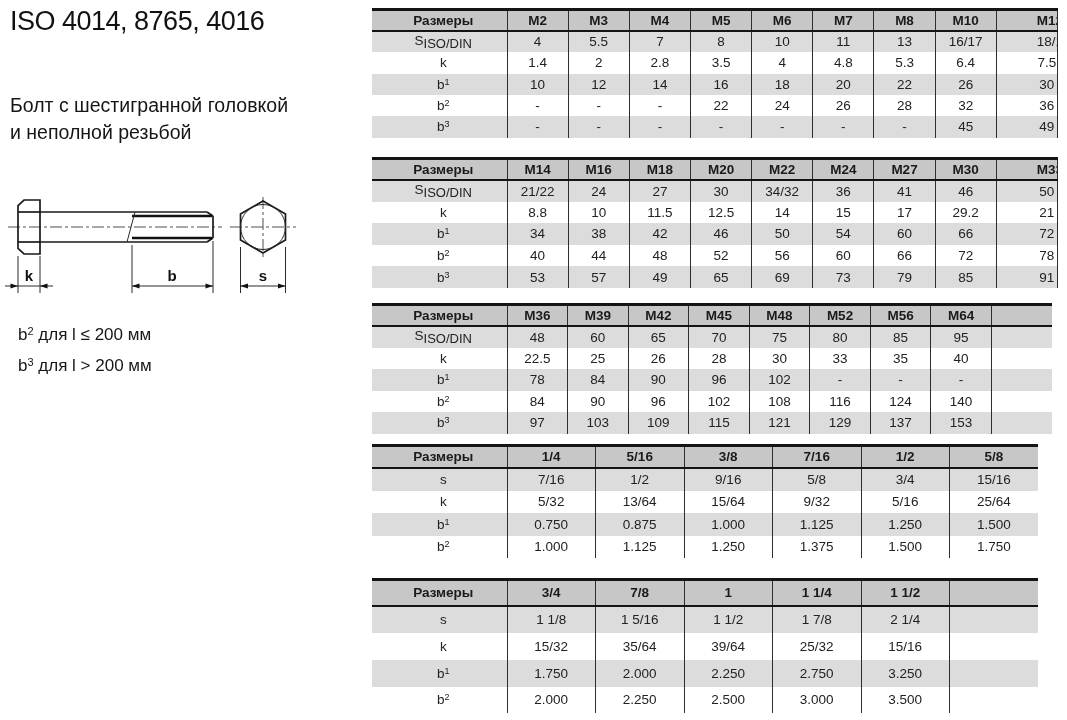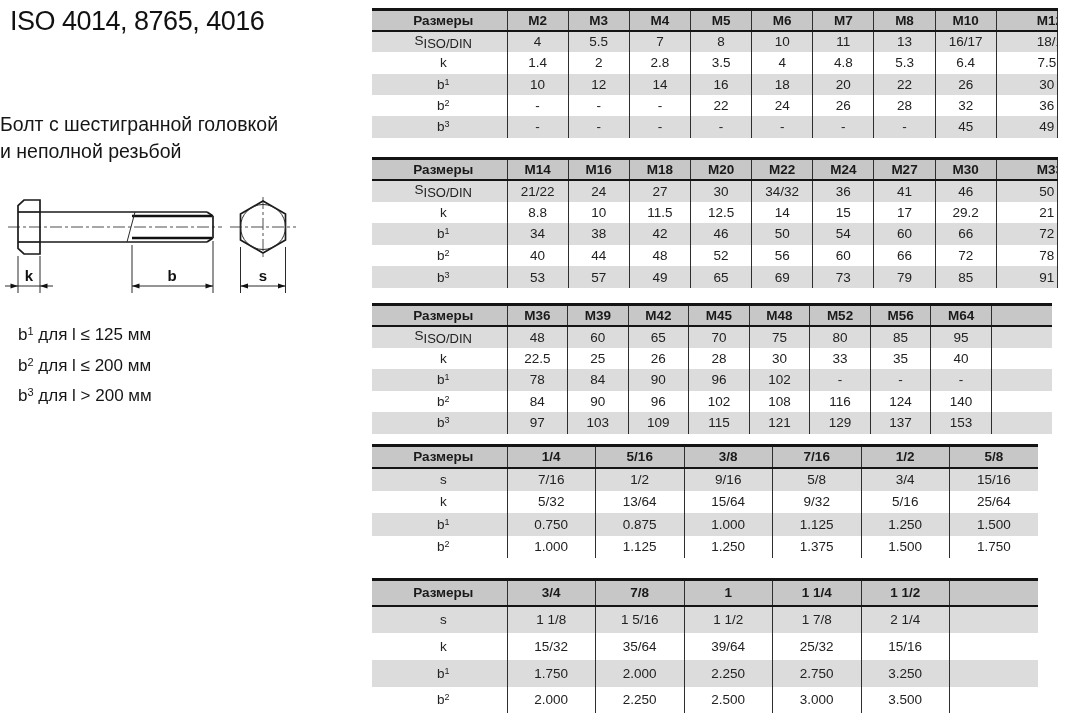--- a/index.html
+++ b/index.html
@@ -9,21 +9,21 @@
     background:#ffffff; color:#1c1c1c;
     font-family:"Liberation Sans", sans-serif;
   }
 
   
   .titles { position:absolute; left:10px; top:6px; }
   .title-line {
     font-size:27px; font-weight:normal; line-height:30px; letter-spacing:-0.5px; color:#111;
     white-space:nowrap;
   }
-  .subtitle { position:absolute; left:0; top:92px;margin-top:19px; }
+  .subtitle { position:absolute; left:10px; top:92px; }
   .subtitle-line { font-size:19.5px; line-height:27px; color:#161616; white-space:nowrap; }
 
   .drawing { position:absolute; left:0px; top:190px; }
   .drawing .thin   { stroke:#2a2a2a; stroke-width:1;   fill:none; }
   .drawing .line   { stroke:#1a1a1a; stroke-width:1.7; fill:none; }
   .drawing .thick  { stroke:#111;    stroke-width:2.6; fill:none; }
   .drawing .cline  { stroke:#3a3a3a; stroke-width:0.9; fill:none; stroke-dasharray:12 3 3 3; }
   .drawing .arrow  { fill:#111; stroke:none; }
   .dim-label { font:bold 15px "Liberation Sans", sans-serif; fill:#111; text-anchor:middle; }
 
@@ -117,21 +117,20 @@
     <line class="thin" x1="240.5" y1="57" x2="240.5" y2="103"></line>
     <line class="thin" x1="285.5" y1="57" x2="285.5" y2="103"></line>
     <line class="thin" x1="240.5" y1="96" x2="285.5" y2="96"></line>
     <polygon class="arrow" points="240.5,96 248,93.4 248,98.6"></polygon>
     <polygon class="arrow" points="285.5,96 278,93.4 278,98.6"></polygon>
     <text class="dim-label" x="263" y="91">s</text>
   </g>
 </svg>
 
 <div class="footnotes">
-    <div class="fn"><span class="fn-sym">b<sup>1</sup></span><span class="fn-text"> для l ≤ 125 мм</span></div>
     <div class="fn"><span class="fn-sym">b<sup>2</sup></span><span class="fn-text"> для l ≤ 200 мм</span></div>
     <div class="fn"><span class="fn-sym">b<sup>3</sup></span><span class="fn-text"> для l &gt; 200 мм</span></div>
   </div>
 
 <table class="tbl t1 closed">
     <thead>
       <tr>
         <th class="lbl">Размеры</th>
         <th>M2</th>
         <th>M3</th>

